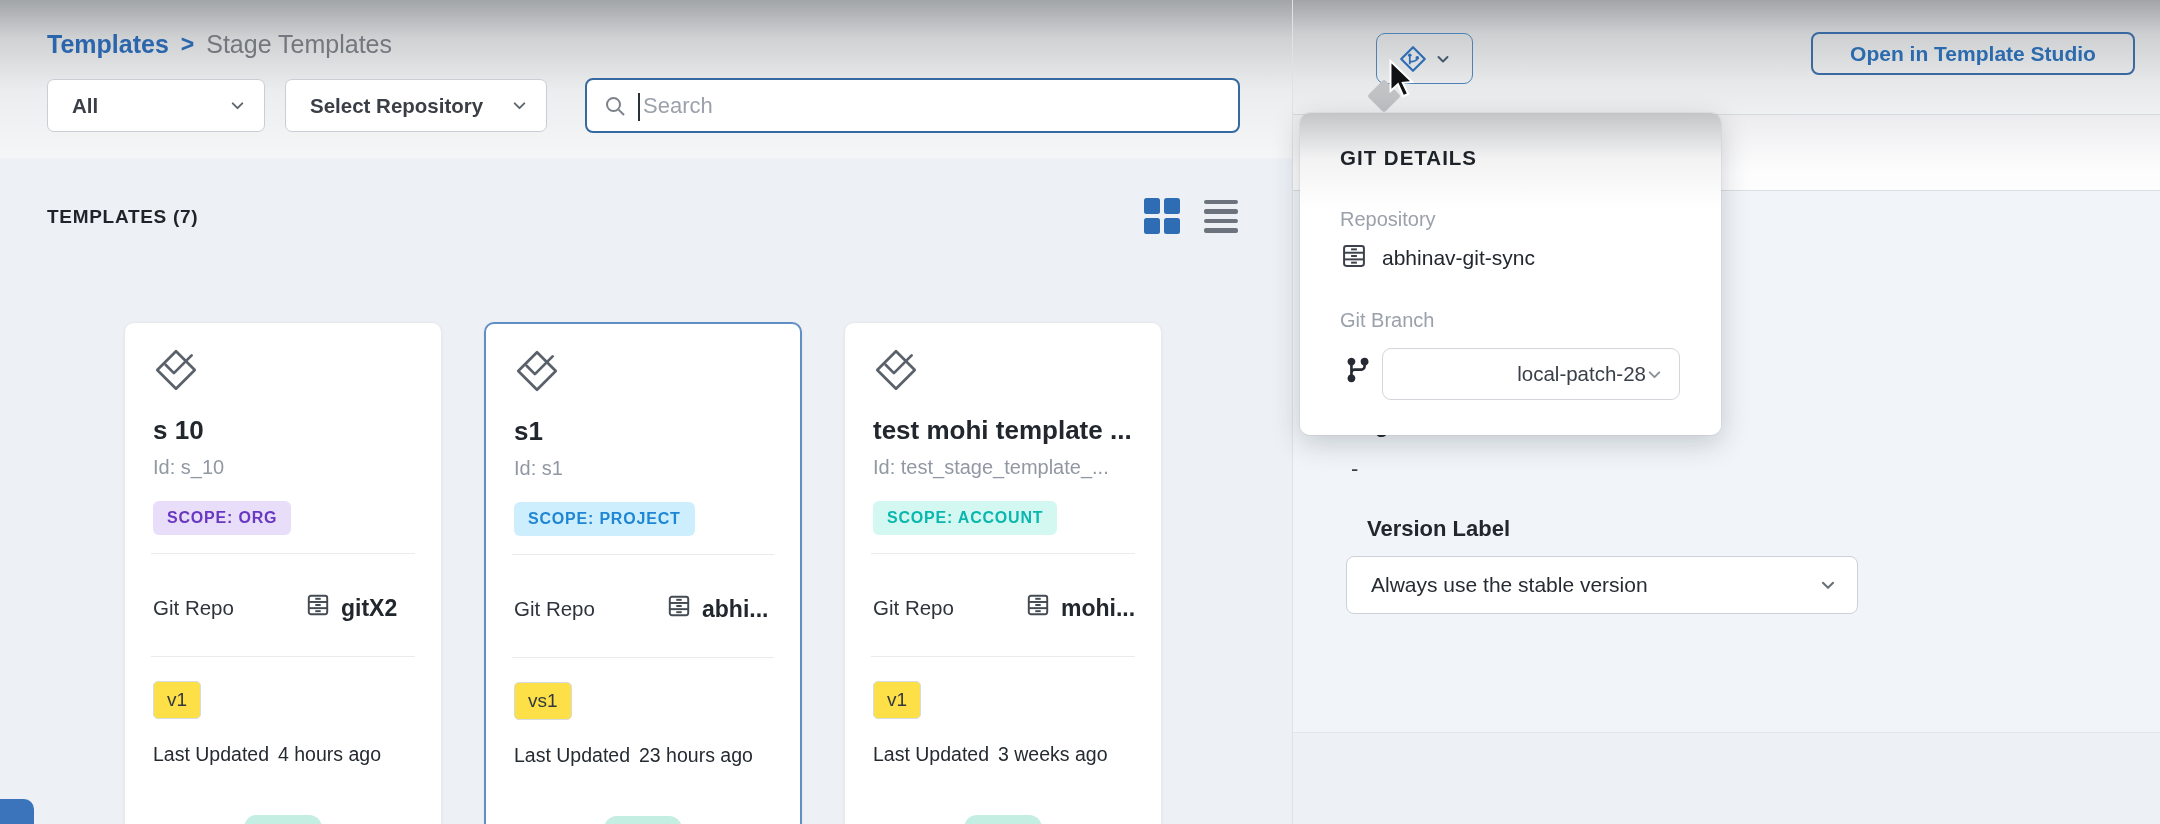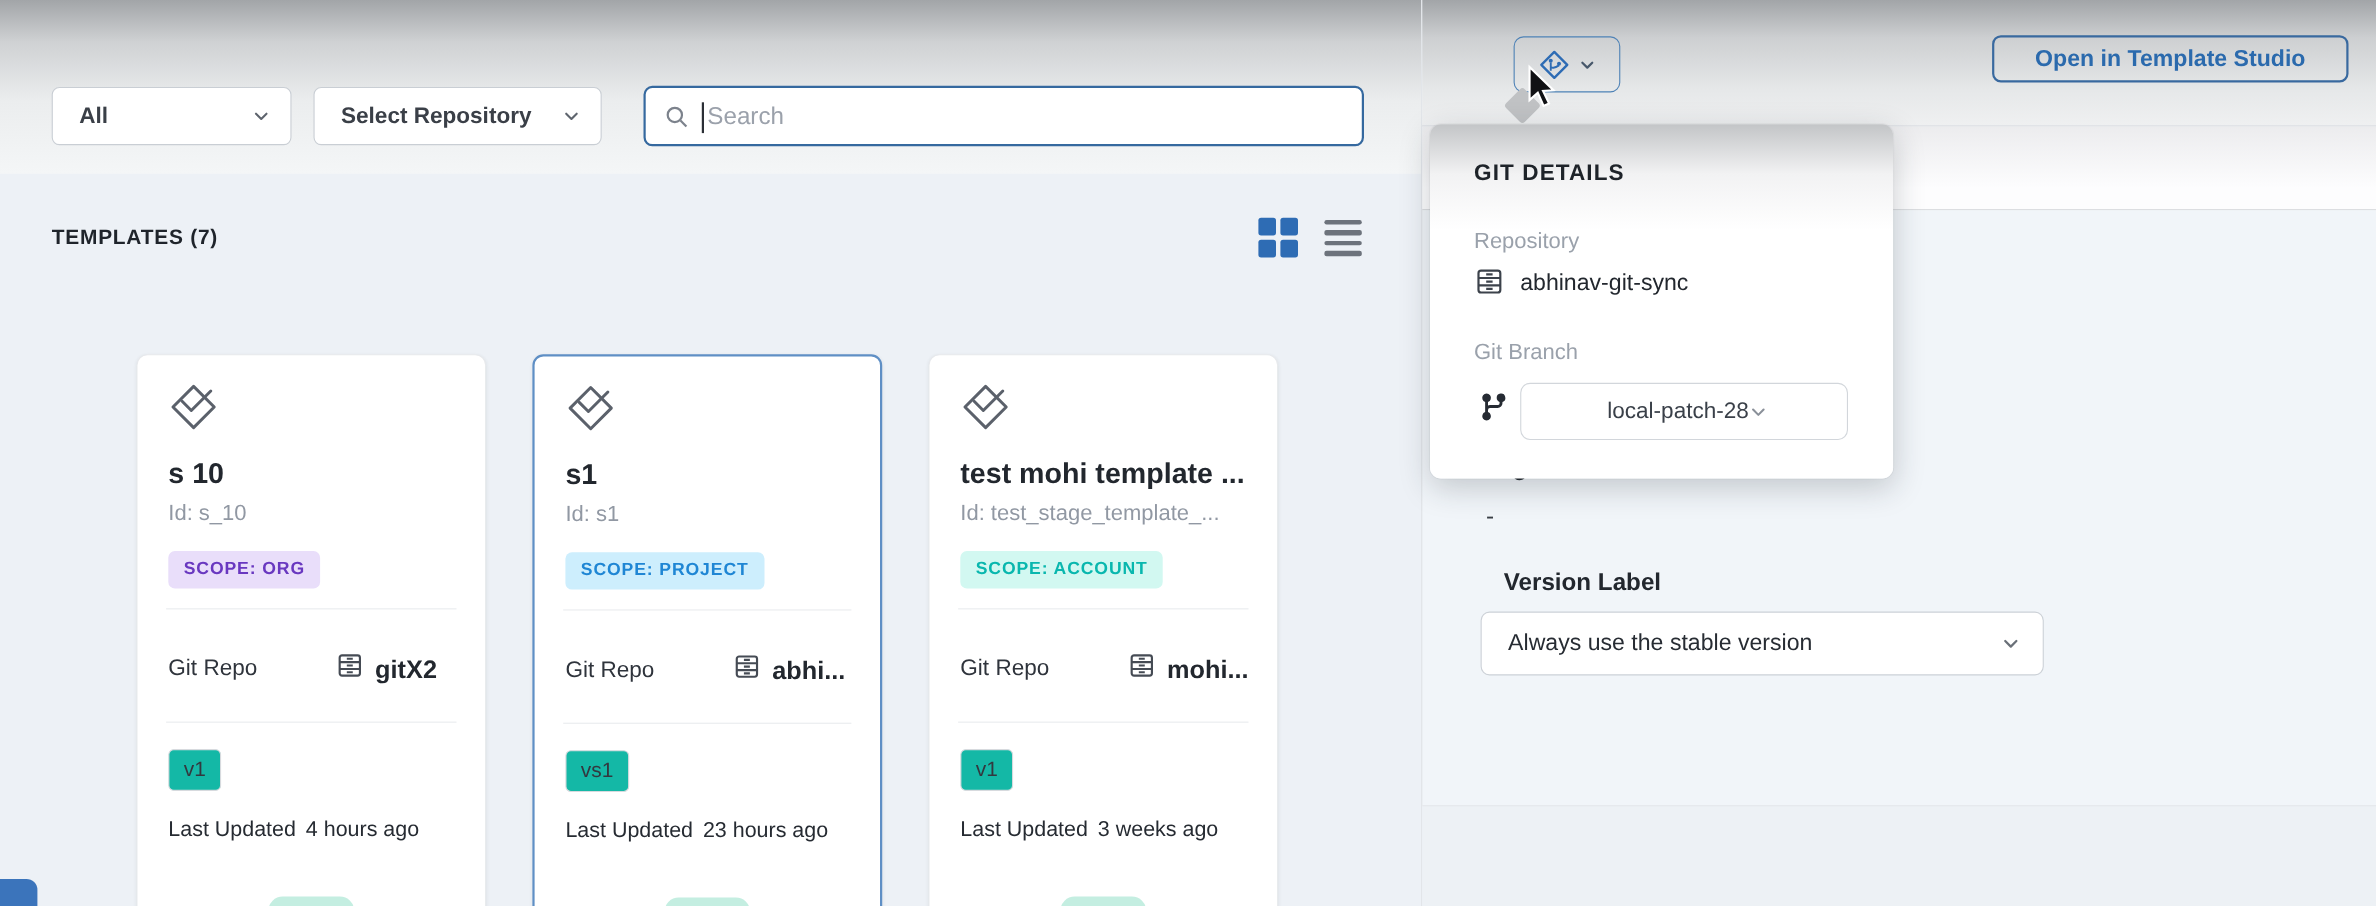--- a/index.html
+++ b/index.html
@@ -66,21 +66,21 @@
   .scope-project{background:#cdeefd;color:#1f86d4;}
   .scope-account{background:#d2f8f1;color:#09b7ae;}
   .card-div{position:absolute;left:26px;right:26px;height:1px;background:#e9ebee;}
   .div-a{top:230px;}
   .div-b{top:333px;}
   .repo-label{position:absolute;left:28px;top:273px;font-size:20.5px;color:#2f343c;}
   .repo-icon{position:absolute;left:180px;top:269px;width:26px;height:26px;}
   .repo-value{position:absolute;left:216px;top:272px;max-width:86px;font-size:23px;font-weight:600;color:#22272e;white-space:nowrap;overflow:hidden;}
   .ver-chip{
     position:absolute;left:28px;top:358px;border:1.5px solid #d7dade;border-radius:5px;
-    background:#14b8a6;padding:7px 13px;font-size:19px;color:#33383f;
+    background:#fde047;padding:7px 13px;font-size:19px;color:#33383f;
   }
   .updated{position:absolute;left:28px;top:420px;font-size:19.5px;color:#262b32;}
   .updated .upd-val{margin-left:9px;}
   .stable-sliver{position:absolute;left:50%;transform:translateX(-50%);top:492px;width:78px;height:26px;border-radius:13px;background:#c4eee1;}
   
   .right-panel{position:absolute;left:1292px;top:0;width:868px;height:824px;background:#f1f5f9;border-left:1.5px solid #dfe2e5;box-sizing:border-box;}
   .right-header{
     position:absolute;left:0;top:0;right:0;height:114px;
     background:linear-gradient(180deg,#a2a5a8 0%,#cdcfd1 30%,#e6e8e9 72%,#eff0f1 100%);
     border-bottom:1.5px solid #d7d9dc;
@@ -134,34 +134,39 @@
   .pop-title{position:absolute;left:40px;top:33px;font-size:20.5px;font-weight:bold;letter-spacing:1px;color:#1e2329;}
   .pop-label{position:absolute;left:40px;font-size:20px;color:#9aa1ab;}
   .lab-repo{top:95px;}
   .lab-branch{top:196px;}
   .pop-repo-icon{position:absolute;left:40px;top:129px;width:28px;height:28px;}
   .pop-repo-name{position:absolute;left:82px;top:133px;font-size:21px;color:#22272e;}
   .pop-branch-icon{position:absolute;left:44px;top:242px;width:28px;height:30px;}
   .branch-select{
     position:absolute;left:82px;top:235px;width:298px;height:52px;border:1.5px solid #d2d6db;
     border-radius:9px;background:#fff;box-sizing:border-box;display:flex;align-items:center;
-    justify-content:center;padding:0 16px 0 22px;cursor:pointer;
+    justify-content:flex-end;padding:0 16px 0 22px;cursor:pointer;
   }
   .branch-select .bs-label{font-size:20.5px;color:#3a4049;}
   
   .cursor{position:absolute;left:1383px;top:58px;width:36px;height:42px;pointer-events:none;}
   .help-chip{position:absolute;left:0;top:799px;width:34px;height:25px;background:#3b74bb;border-top-right-radius:10px;}
   .chev{flex:0 0 auto;}
 </style>
 </head>
 <body>
 
 <div class="app">
 
   <div class="left-header">
+    <div class="breadcrumb">
+      <span class="crumb-link">Templates</span>
+      <span class="crumb-sep">&gt;</span>
+      <span class="crumb-current">Stage Templates</span>
+    </div>
 
     <div class="dropdown dd-type">
       <span class="dd-label">All</span>
       <svg class="chev" width="17" height="17" viewBox="0 0 16 16" fill="none" stroke="#5f656e" stroke-width="1.8" stroke-linecap="round" stroke-linejoin="round">
           <path d="M3.5 6 L8 10.5 L12.5 6"></path>
         </svg>
     </div>
 
     <div class="dropdown dd-repo">
       <span class="dd-label">Select Repository</span>

